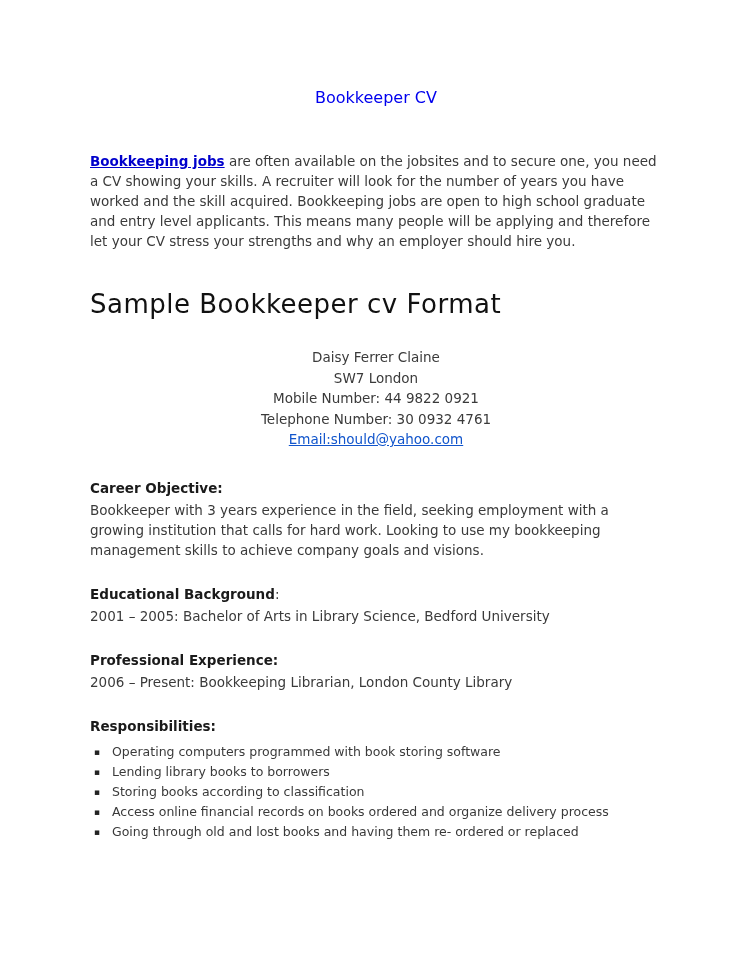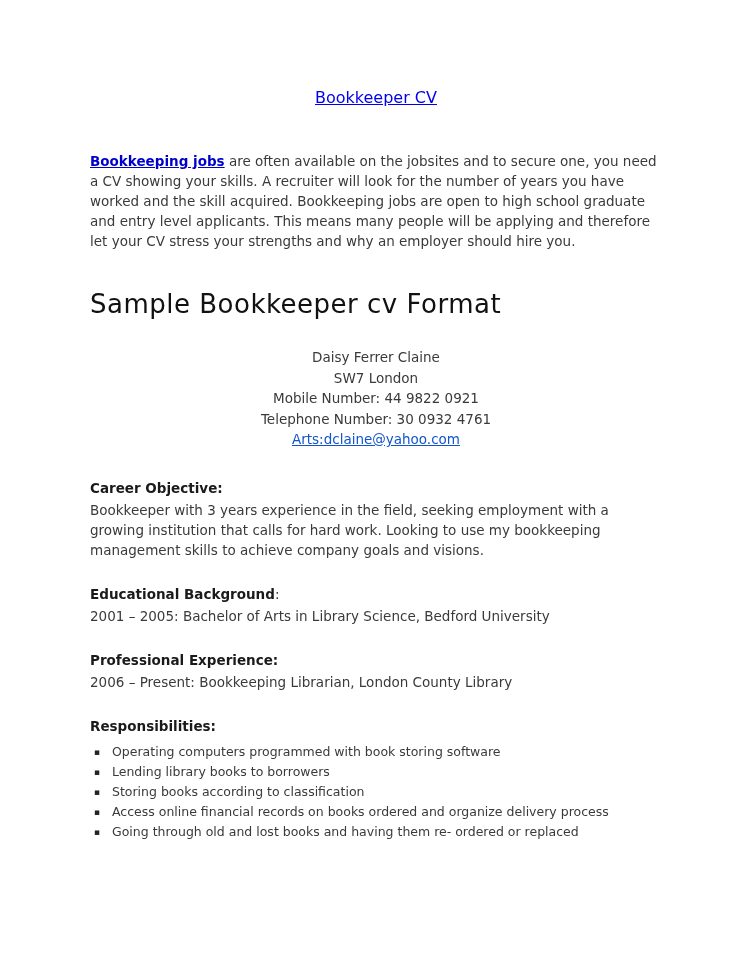--- a/index.html
+++ b/index.html
@@ -21,21 +21,20 @@
   .content { width: 572px; }
 
   
   .cv-title {
     text-align: center;
     font-size: 16px;
     margin-bottom: 44px;
   }
   .cv-title a {
     color: #0000ee;
-    text-decoration: underline;
     cursor: pointer;
   }
 
   
   .intro {
     font-size: 13.5px;
     line-height: 20px;
     margin-bottom: 38px;
   }
   .intro a.bold-link {
@@ -117,21 +116,21 @@
     <p class="intro"><a class="bold-link">Bookkeeping jobs</a><span> are often available on the jobsites and to secure one, you need a CV showing your skills. A recruiter will look for the number of years you have worked and the skill acquired. Bookkeeping jobs are open to high school graduate and entry level applicants. This means many people will be applying and therefore let your CV stress your strengths and why an employer should hire you.</span></p>
 
     <h1 class="sample-heading">Sample Bookkeeper cv Format</h1>
 
     <div class="contact">
       <div>Daisy Ferrer Claine</div>
       <div>SW7 London</div>
       <div>Mobile Number: 44 9822 0921</div>
       <div>Telephone Number: 30 0932 4761</div>
       <div>
-        <a class="email-link">Arts:dclaine@yahoo.com</a>
+        <a class="email-link">Email:should@yahoo.com</a>
       </div>
     </div>
 
     <div class="section">
       <h3>Career Objective:</h3>
       <p>Bookkeeper with 3 years experience in the field, seeking employment with a growing institution that calls for hard work. Looking to use my bookkeeping management skills to achieve company goals and visions.</p>
     </div>
 
     <div class="section">
       <h3><span>Educational Background</span><span class="colon">:</span></h3>

